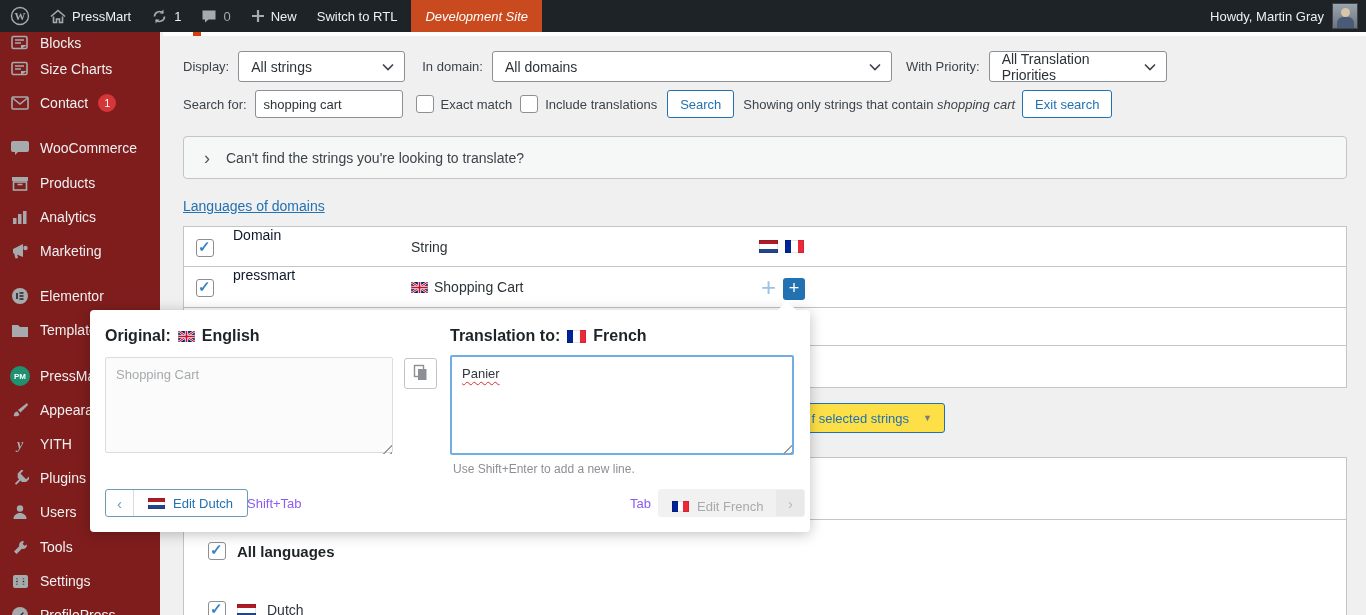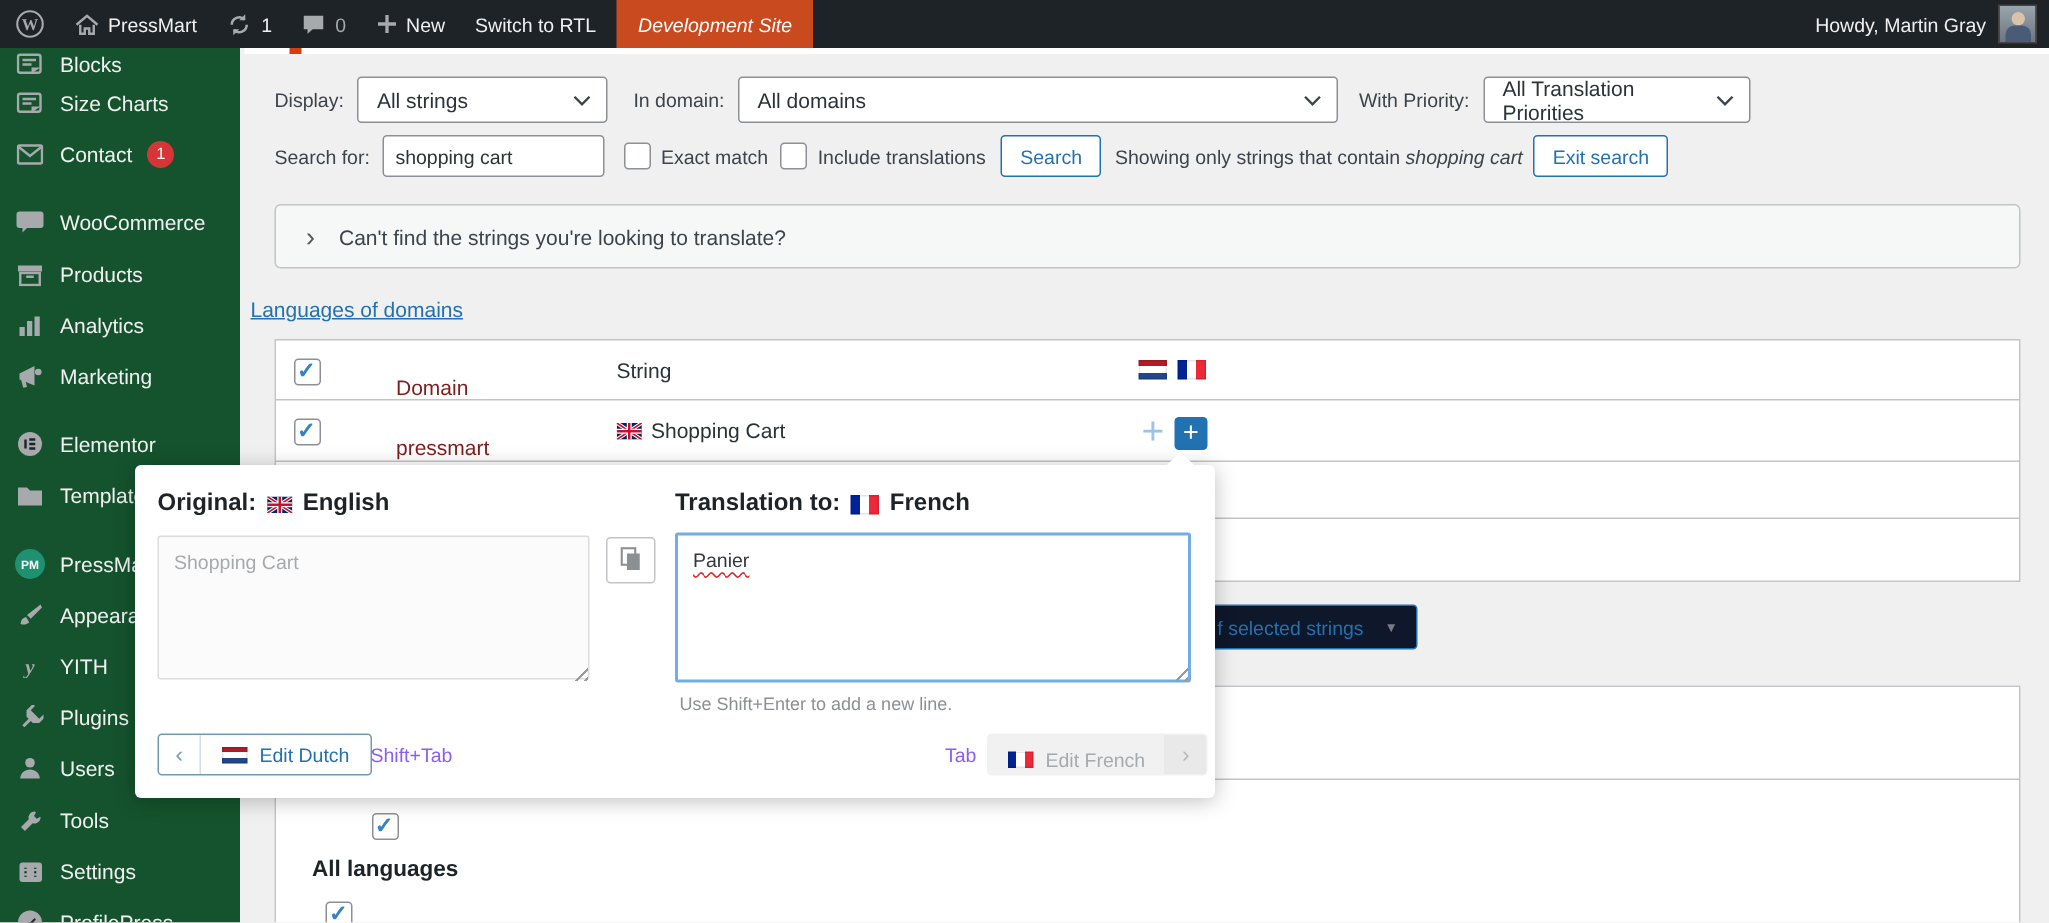--- a/index.html
+++ b/index.html
@@ -11,21 +11,21 @@
   .ab-item { display:flex; align-items:center; gap:6px; padding:0 10px; height:32px; color:#f0f0f1; cursor:pointer; }
   .ab-item .dim { color:#a7aaad; }
   .ab-ico { display:inline-flex; align-items:center; }
   .env-badge { background:#ca4a1f; color:#fff; font-style:italic; height:32px; display:flex; align-items:center; padding:0 14px; margin-left:4px; }
   .ab-right { margin-left:auto; display:flex; align-items:center; gap:8px; padding-right:8px; }
   .avatar { width:26px; height:26px; background:linear-gradient(180deg,#9aa4ad 0%,#6b7680 100%); border:1px solid #444; position:relative; overflow:hidden; }
   .avatar::before { content:""; position:absolute; top:4px; left:8px; width:9px; height:9px; border-radius:50%; background:#d9c4a9; }
   .avatar::after { content:""; position:absolute; top:13px; left:4px; width:17px; height:12px; border-radius:6px 6px 0 0; background:#4a5b77; }
 
   
-  .sidebar { position:absolute; top:32px; left:0; width:160px; height:583px; background:#14532d; z-index:5;padding-left:26px; }
+  .sidebar { position:absolute; top:32px; left:0; width:160px; height:583px; background:#7f1d1d; z-index:5;padding-left:26px; }
   .sb-item { position:absolute; left:0; width:160px; height:34px; display:flex; align-items:center; gap:10px; padding-left:10px; color:#f0f0f1; font-size:14px; cursor:pointer; }
   .sb-ico { width:20px; height:20px; display:inline-flex; align-items:center; justify-content:center; color:#a7aaad; flex:none; }
   .sb-ico svg { stroke:#a7aaad; fill:none; stroke-width:1.6; }
   .sb-ico .fill { fill:#a7aaad; stroke:none; }
   .badge-red { background:#d63638; color:#fff; border-radius:50%; min-width:18px; height:18px; display:inline-flex; align-items:center; justify-content:center; font-size:11px; padding:0 3px; }
   .pm-circle { width:20px; height:20px; border-radius:50%; background:#1f9170; color:#fff; font-size:8px; font-weight:bold; display:inline-flex; align-items:center; justify-content:center; }
 
   
   .content { position:absolute; top:32px; left:160px; width:1206px; height:583px; background:#f0f0f1; overflow:hidden; }
   .top-strip { position:absolute; top:0; left:3px; right:0; height:4px; background:#fff; }
@@ -38,49 +38,49 @@
   .filters { position:absolute; top:19px; left:23px; display:flex; align-items:center; font-size:13px; }
   .searchrow { position:absolute; top:58px; left:23px; display:flex; align-items:center; font-size:13px; }
   .txt-input { height:28px; width:148px; border:1px solid #8c8f94; border-radius:3px; padding:0 8px; font-size:13px; color:#2c3338; background:#fff; font-family:"Liberation Sans",sans-serif; }
   .wpcb { width:18px; height:18px; background:#fff; border:1px solid #8c8f94; border-radius:3px; flex:none; position:relative; cursor:pointer; }
   .wpcb.checked::after { content:"✓"; position:absolute; left:1px; top:-2px; color:#3582c4; font-size:15px; font-weight:bold; }
   .btn-sec { background:#fff; border:1px solid #2271b1; color:#2271b1; border-radius:3px; height:28px; padding:0 12px; font-size:13px; display:inline-flex; align-items:center; cursor:pointer; font-family:"Liberation Sans",sans-serif; }
 
   .accordion { position:absolute; top:104px; left:23px; width:1164px; height:43px; background:#f6f7f7; border:1px solid #c3c4c7; border-radius:4px; display:flex; align-items:center; gap:16px; padding-left:20px; font-size:14px; color:#3c434a; cursor:pointer; }
   .acc-chev { color:#50575e; font-size:18px; line-height:1; }
 
-  .lang-link { position:absolute; top:166px; left:7px; color:#2271b1; text-decoration:underline; font-size:14px; cursor:pointer; }
+  .lang-link { position:absolute; top:166px; left:23px; color:#2271b1; text-decoration:underline; font-size:14px; cursor:pointer; }
 
   
   .strtable { position:absolute; top:194px; left:23px; width:1164px; background:#fff; border:1px solid #c3c4c7; z-index:1; }
   .trow { position:relative; border-bottom:1px solid #c3c4c7; }
   .trow:last-child { border-bottom:none; }
   .th { height:40px; } .r1 { height:41px; } .r2 { height:38px; } .r3 { height:41px; }
   .cell-cb { position:absolute; left:12px; top:12px; }
-  .cell-domain { position:absolute; left:49px; top:23px; font-size:14px; color:#7f1d1d;margin-left:31px; }
+  .cell-domain { position:absolute; left:49px; top:0; font-size:14px; color:#0f172a; }
   .cell-string { position:absolute; left:227px; top:12px; font-size:14px; color:#2c3338; display:flex; align-items:center; gap:6px; }
   .flags-head { position:absolute; left:575px; top:13px; display:flex; gap:7px; }
   .plus-light { position:absolute; left:577px; top:6px; font-size:26px; color:#9ec2e6; font-weight:400; line-height:28px; cursor:pointer; }
   .plus-solid { position:absolute; left:599px; top:11px; width:22px; height:22px; background:#2271b1; border-radius:3px; color:#fff; font-size:18px; line-height:20px; text-align:center; cursor:pointer; }
 
   
   .flag { display:inline-block; width:19px; height:13px; flex:none; box-shadow:0 0 0 1px rgba(0,0,0,.1) inset; }
   .flag.sm { width:17px; height:11px; }
   .flag-nl { background:linear-gradient(180deg,#ae1c28 0 33.3%,#fff 33.3% 66.6%,#21468b 66.6% 100%); }
   .flag-fr { background:linear-gradient(90deg,#002395 0 33.3%,#fff 33.3% 66.6%,#ed2939 66.6% 100%); }
   .flag-uk svg { display:block; }
 
   
-  .bulk-dd { position:absolute; top:371px; left:585px; width:200px; height:30px; background:#0f172a; border:1px solid #2271b1; border-radius:3px; color:#2271b1; font-size:13px; display:flex; align-items:center; justify-content:flex-end; gap:14px; padding-right:12px; z-index:2; cursor:pointer; }
+  .bulk-dd { position:absolute; top:371px; left:585px; width:200px; height:30px; background:#fde047; border:1px solid #2271b1; border-radius:3px; color:#2271b1; font-size:13px; display:flex; align-items:center; justify-content:flex-end; gap:14px; padding-right:12px; z-index:2; cursor:pointer; }
   .bulk-dd .tri { color:#787c82; font-size:9px; }
 
   
   .langpanel { position:absolute; top:425px; left:23px; width:1164px; height:175px; background:#fff; border:1px solid #c3c4c7; z-index:1; }
   .langpanel .divider { position:absolute; top:61px; left:0; width:100%; height:1px; background:#c3c4c7; }
-  .lp-row { position:absolute; display:flex; align-items:center; gap:11px;flex-direction:column; }
+  .lp-row { position:absolute; display:flex; align-items:center; gap:11px; }
   .lp-all { top:84px; left:24px; font-size:15px; font-weight:bold; color:#1d2327; }
   .lp-dutch { top:143px; left:24px; font-size:14px; color:#2c3338; }
 
   
   .popup { position:absolute; top:310px; left:90px; width:720px; height:222px; background:#fff; border-radius:4px; box-shadow:0 2px 14px rgba(0,0,0,.25); z-index:60; }
   .popup::before { content:""; position:absolute; top:-9px; left:688px; border:9px solid transparent; border-top:none; border-bottom:9px solid #fff; }
   .pp-head { position:absolute; top:17px; font-size:16px; font-weight:bold; color:#1d2327; display:flex; align-items:center; gap:7px; }
   .pp-head.orig { left:15px; } .pp-head.trans { left:360px; }
   .ta { position:absolute; border-radius:2px; font-size:13px; padding:8px 10px; line-height:1.4; }
   .ta-orig { left:15px; top:47px; width:288px; height:96px; background:#fbfbfb; border:1px solid #dcdcde; color:#a7aaad; }

